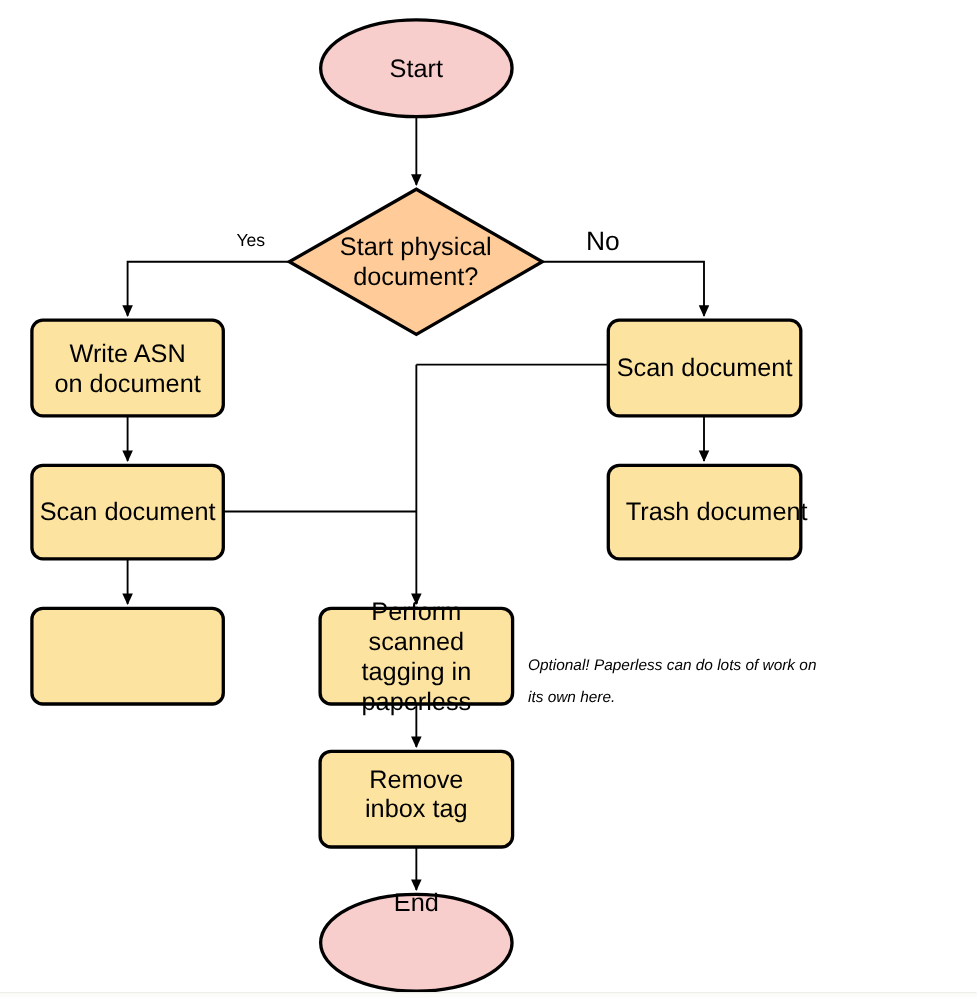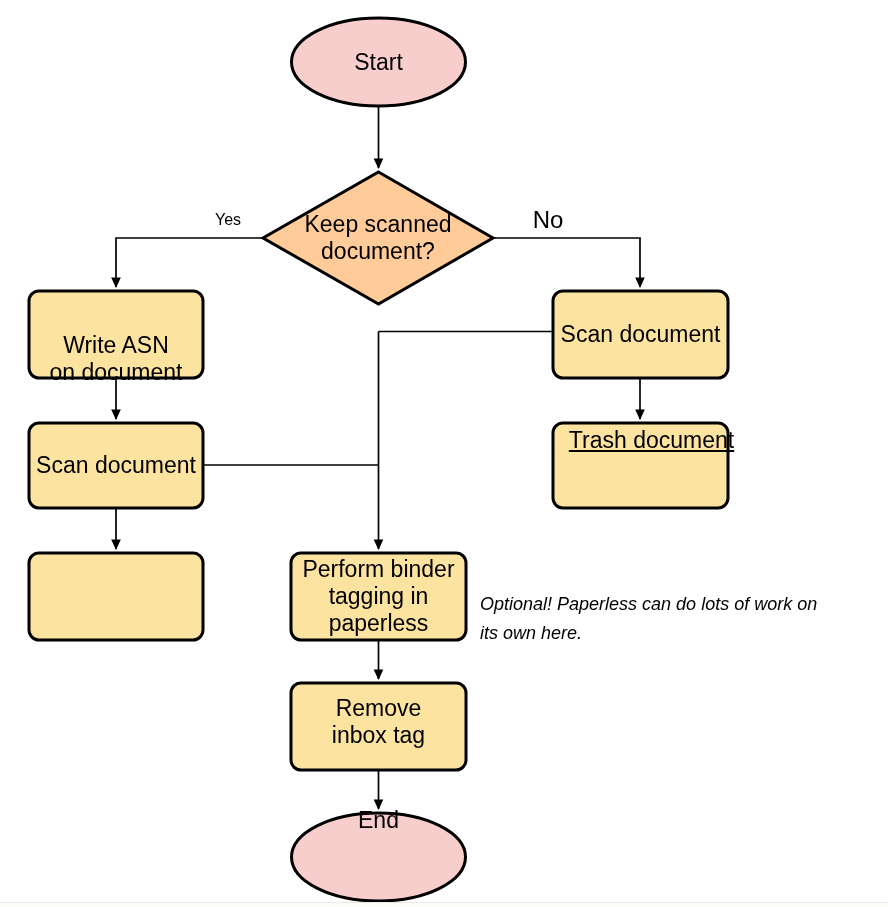--- a/index.html
+++ b/index.html
@@ -30,36 +30,36 @@
     justify-content: center;
     text-align: center;
     white-space: pre-line;
     font-size: 23px;
     line-height: 27px;
     color: #000000;
     pointer-events: none;
   }
   .lbl-start   { left:291px; top:18px;  width:175px; height:88px; }
   .lbl-decision{ left:263px; top:172px; width:230px; height:132px; }
-  .lbl-write   { left:29px;  top:291px; width:174px; height:87px;margin-top:24px; }
+  .lbl-write   { left:29px;  top:291px; width:174px; height:87px; }
   .lbl-scanl   { left:29px;  top:423px; width:174px; height:85px; }
   .lbl-archive { left:29px;  top:553px; width:174px; height:87px; }
   .lbl-scanr   { left:553px; top:291px; width:175px; height:87px; }
-  .lbl-trash   { left:553px; top:398px; width:197px; height:85px;text-decoration:underline; }
+  .lbl-trash   { left:553px; top:423px; width:197px; height:85px; }
   .lbl-tag     { left:291px; top:553px; width:175px; height:87px; }
   .lbl-remove  { left:291px; top:683px; width:175px; height:78px; }
   .lbl-end     { left:291px; top:776px; width:175px; height:88px; }
   .lbl-yes     { left:198px; top:206px; width:60px;  height:26px; font-size:16px; }
   .lbl-no      { left:518px; top:206px; width:60px;  height:26px; font-size:24px; }
   .note {
     position: absolute;
     left: 480px;
     top: 590px;
     width: 402px;
-    font-size: 18px;
+    font-size: 14px;
     line-height: 29px;
     font-style: italic;
     color: #000000;
     white-space: pre-line;
     text-align: left;
   }
   .page-bottom-edge {
     position: absolute;
     left: 0;
     right: 0;
@@ -103,28 +103,28 @@
       <rect x="29" y="553" width="174" height="87" rx="10" ry="10" fill="#fde3a0"></rect>
       <rect x="553" y="291" width="175" height="87" rx="10" ry="10" fill="#fde3a0"></rect>
       <rect x="553" y="423" width="175" height="85" rx="10" ry="10" fill="#fde3a0"></rect>
       <rect x="291" y="553" width="175" height="87" rx="10" ry="10" fill="#fde3a0"></rect>
       <rect x="291" y="683" width="175" height="87" rx="10" ry="10" fill="#fde3a0"></rect>
       <ellipse cx="378.5" cy="857" rx="87" ry="44" fill="#f8cecc"></ellipse>
     </g>
   </svg>
 
   <div class="label lbl-start">Start</div>
-  <div class="label lbl-decision">Keep scanned
+  <div class="label lbl-decision">Start physical
 document?</div>
   <div class="label lbl-write">Write ASN
 on document</div>
   <div class="label lbl-scanl">Scan document</div>
   <div class="label lbl-scanr">Scan document</div>
   <div class="label lbl-trash">Trash document</div>
-  <div class="label lbl-tag">Perform binder
+  <div class="label lbl-tag">Perform scanned
 tagging in
 paperless</div>
   <div class="label lbl-remove">Remove
 inbox tag</div>
   <div class="label lbl-end">End</div>
 
   <div class="label lbl-yes">Yes</div>
   <div class="label lbl-no">No</div>
 
   <div class="note">Optional! Paperless can do lots of work on

